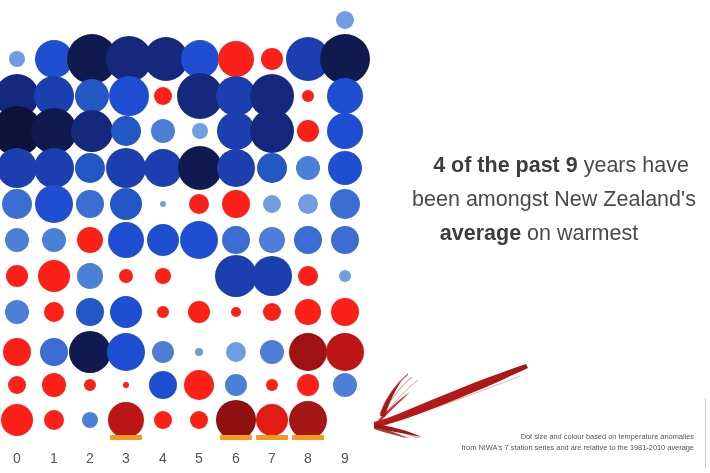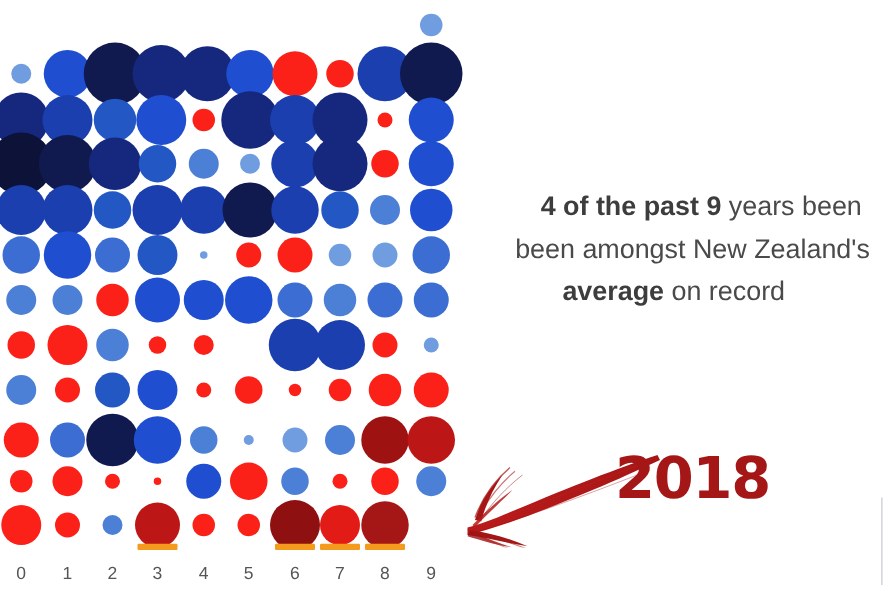--- a/index.html
+++ b/index.html
@@ -181,23 +181,23 @@
         <div class="axis-tick" style="left: 308px;">8</div>
         <div class="axis-tick" style="left: 345px;">9</div>
         <div class="hl-bar" style="left: 126px; width: 32px; background: rgb(244, 154, 28);"></div>
         <div class="hl-bar" style="left: 236px; width: 32px; background: rgb(244, 154, 28);"></div>
         <div class="hl-bar" style="left: 272px; width: 32px; background: rgb(244, 154, 28);"></div>
         <div class="hl-bar" style="left: 308px; width: 32px; background: rgb(244, 154, 28);"></div>
       </div>
   </div>
 
   <div id="headline">
-    <span class="ln" id="hl1"><b>4 of the past 9</b><span> years been</span></span>
+    <span class="ln" id="hl1"><b>4 of the past 9</b><span> years have</span></span>
     <span class="ln" id="hl2">been amongst New Zealand's</span>
-    <span class="ln" id="hl3"><b>average</b><span> on record</span></span>
+    <span class="ln" id="hl3"><b>average</b><span> on warmest</span></span>
   </div>
 
   <svg id="arrow" viewBox="0 0 190 80" xmlns="http://www.w3.org/2000/svg">
     <defs>
       <linearGradient id="ag" x1="1" y1="0" x2="0" y2="0.4">
         <stop offset="0" stop-color="#a51616"></stop>
         <stop offset="1" stop-color="#b71a1a"></stop>
       </linearGradient>
     </defs>
     <path d="M186 6 C150 18 110 34 58 56 C50 59 42 62 34 64 L34 70 C60 64 96 50 134 34 C154 26 172 17 188 10 Z" fill="url(#ag)"></path>
@@ -207,19 +207,20 @@
     <path d="M36 67 C48 72 60 77 70 80 C56 78 44 74 34 71 Z" fill="#9e1212" opacity="0.8"></path>
     <path d="M40 56 C46 40 56 26 68 16" stroke="#a51616" stroke-width="1.1" fill="none" opacity="0.7"></path>
     <path d="M42 57 C50 42 60 29 72 19" stroke="#b01717" stroke-width="0.9" fill="none" opacity="0.6"></path>
     <path d="M44 58 C54 44 65 32 78 22" stroke="#a51616" stroke-width="0.8" fill="none" opacity="0.5"></path>
     <path d="M38 68 C52 71 68 76 84 82" stroke="#a51616" stroke-width="0.9" fill="none" opacity="0.6"></path>
     <path d="M38 69 C50 74 62 79 72 83" stroke="#b01717" stroke-width="0.8" fill="none" opacity="0.5"></path>
     <path d="M34 66 C70 54 120 34 176 12" stroke="#c02020" stroke-width="0.8" fill="none" opacity="0.5"></path>
     <path d="M36 69 C74 58 124 40 180 18" stroke="#a51616" stroke-width="0.7" fill="none" opacity="0.45"></path>
   </svg>
 
-  <div id="year-label">2018</div>
 
   <div id="caption">
+    <span class="cl">Dot size and colour based on temperature anomalies</span>
+    <span class="cl">from NIWA's 7 station series and are relative to the 1981-2010 average</span>
   </div>
 
   <div id="edge-rule"></div>
 </div>
 
 </body></html>

